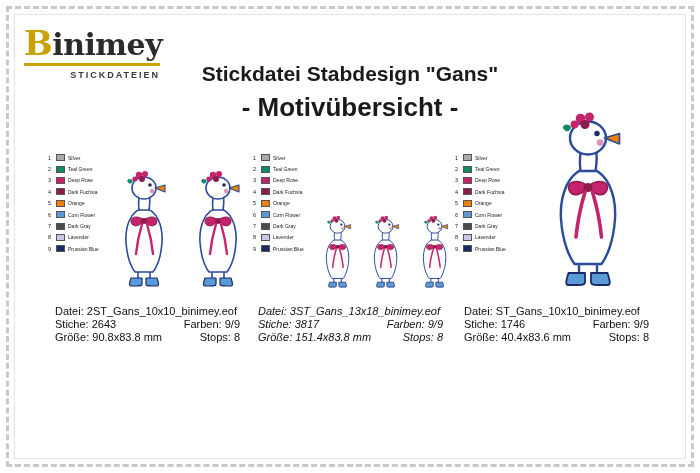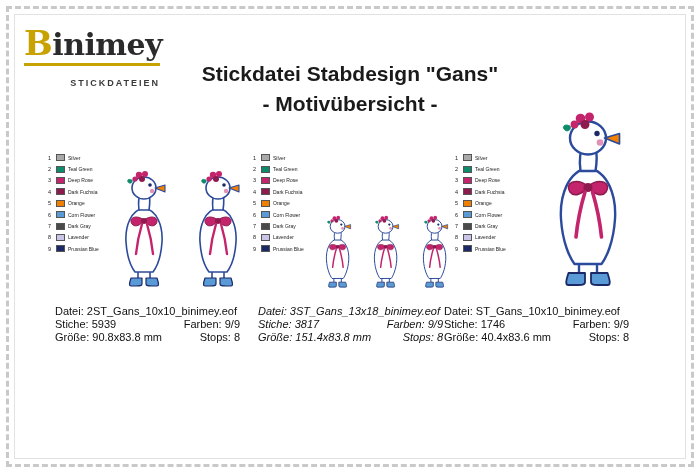--- a/index.html
+++ b/index.html
@@ -70,41 +70,41 @@
     margin-top: 1px;
   }
   .logo-sub {
     font-family: "Liberation Sans", sans-serif;
     font-weight: bold;
     font-size: 9px;
     letter-spacing: 2px;
     color: #3a3a3a;
     text-align: right;
     width: 136px;
-    margin-top: 12px;
+    margin-top: 4px;
   }
 
   
   .title {
     position: absolute;
     left: 0;
     top: 62px;
     width: 700px;
     text-align: center;
     font-size: 21px;
     font-weight: bold;
     color: #1a1a1a;
   }
   .subtitle {
     position: absolute;
     left: 0;
     top: 92px;
     width: 700px;
     text-align: center;
-    font-size: 21px;
+    font-size: 26px;
     font-weight: bold;
     color: #1a1a1a;
   }
 
   
   .col {
     position: absolute;
     top: 152px;
     width: 200px;
     height: 200px;
@@ -162,21 +162,21 @@
   
   .info {
     position: absolute;
     width: 185px;
     font-size: 11px;
     color: #111;
     line-height: 13px;
   }
   #info-0 { left: 55px; top: 305px; }
   #info-1 { left: 258px; top: 305px; font-style: italic; }
-  #info-2 { left: 444px; top: 305px; }
+  #info-2 { left: 464px; top: 305px; }
   .info-line {
     display: flex;
     justify-content: space-between;
     white-space: nowrap;
   }
   .info-line .l { text-align: left; }
   .info-line .r { text-align: right; }
 </style>
 </head>
 <body>
@@ -592,21 +592,21 @@
     <path d="M32 110 L 43 110 C 45 116, 45 118, 43 118 L 38 118 C 34 118, 32 118, 32 116 Z" fill="#5a9ad6" stroke="#1b2a66" stroke-width="1.2" stroke-linejoin="round"></path>
   </svg></div>
       </div>
   </div>
 
   <div class="info" id="info-0">
     <div class="info-line">
         <span class="l"><span>Datei:</span> <span>2ST_Gans_10x10_binimey.eof</span></span>
       </div>
     <div class="info-line">
-      <span class="l"><span>Stiche:</span> <span>5939</span></span>
+      <span class="l"><span>Stiche:</span> <span>2643</span></span>
       <span class="r"><span>Farben:</span> <span>9/9</span></span>
     </div>
     <div class="info-line">
       <span class="l"><span>Größe:</span> <span>90.8x83.8 mm</span></span>
       <span class="r"><span>Stops:</span> <span>8</span></span>
     </div>
   </div>
 
   <div class="info" id="info-1">
     <div class="info-line">

